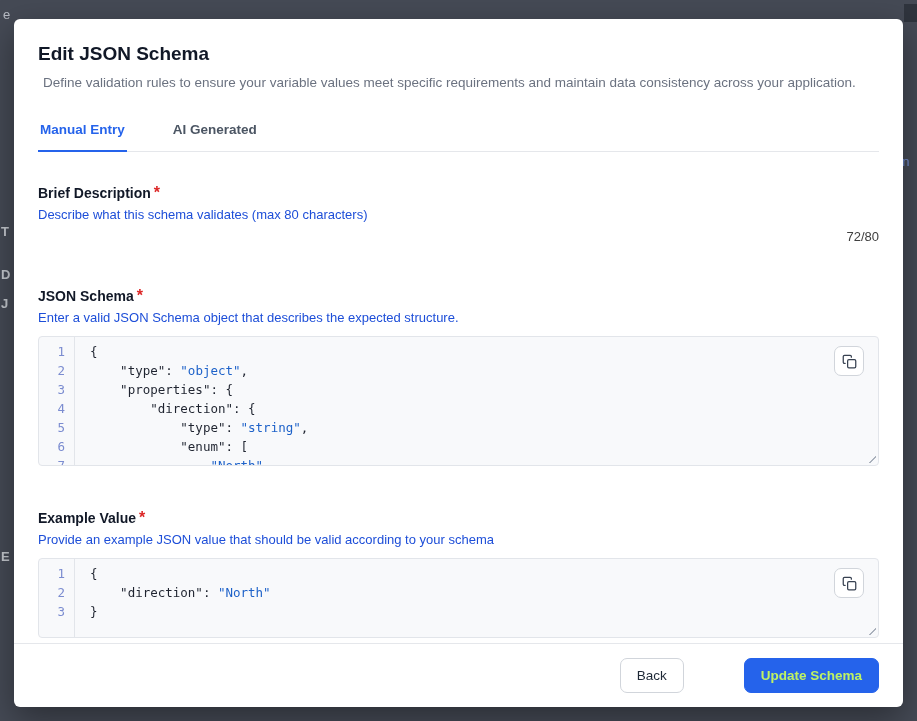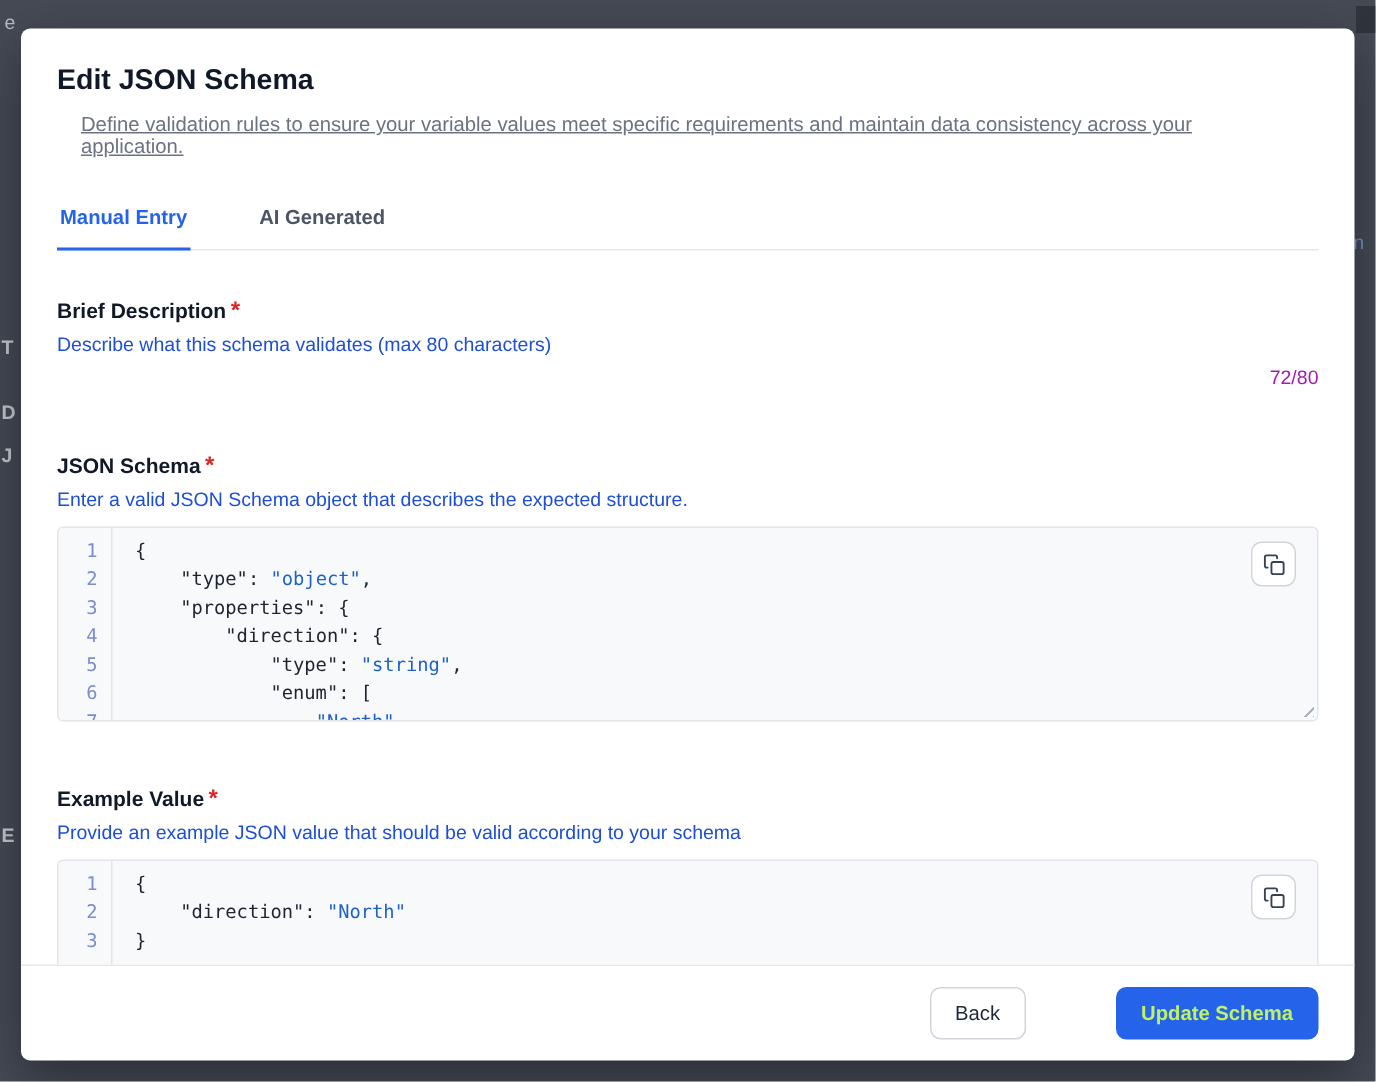--- a/index.html
+++ b/index.html
@@ -35,24 +35,23 @@
   }
   .modal-content { flex: 1; padding: 24px 24px 0; overflow: hidden; }
 
   .modal-title {
     margin: 0 0 10px;
     font-size: 19px;
     font-weight: 700;
     color: #111827;
   }
   .modal-subtitle {
-    margin: 0 16px 26px;
+    margin: 0 5px 26px;
     font-size: 13.5px;
     color: #6b7280;
-    text-decoration: underline;
   }
 
   
   .tabs {
     display: flex;
     gap: 44px;
     border-bottom: 1px solid #e5e7eb;
   }
   .tab {
     font-size: 13.5px;
@@ -92,21 +91,21 @@
     font-family: "Liberation Sans", sans-serif;
     font-size: 13.5px;
     color: #111827;
     background: #fff;
     outline: none;
   }
   .char-counter {
     margin-top: 7px;
     text-align: right;
     font-size: 13px;
-    color: #a21caf;
+    color: #404040;
   }
 
   
   .editor {
     position: relative;
     margin-top: 11px;
     background: #f8f9fb;
     border: 1px solid #e2e5ea;
     border-radius: 4px;
     overflow: hidden;

